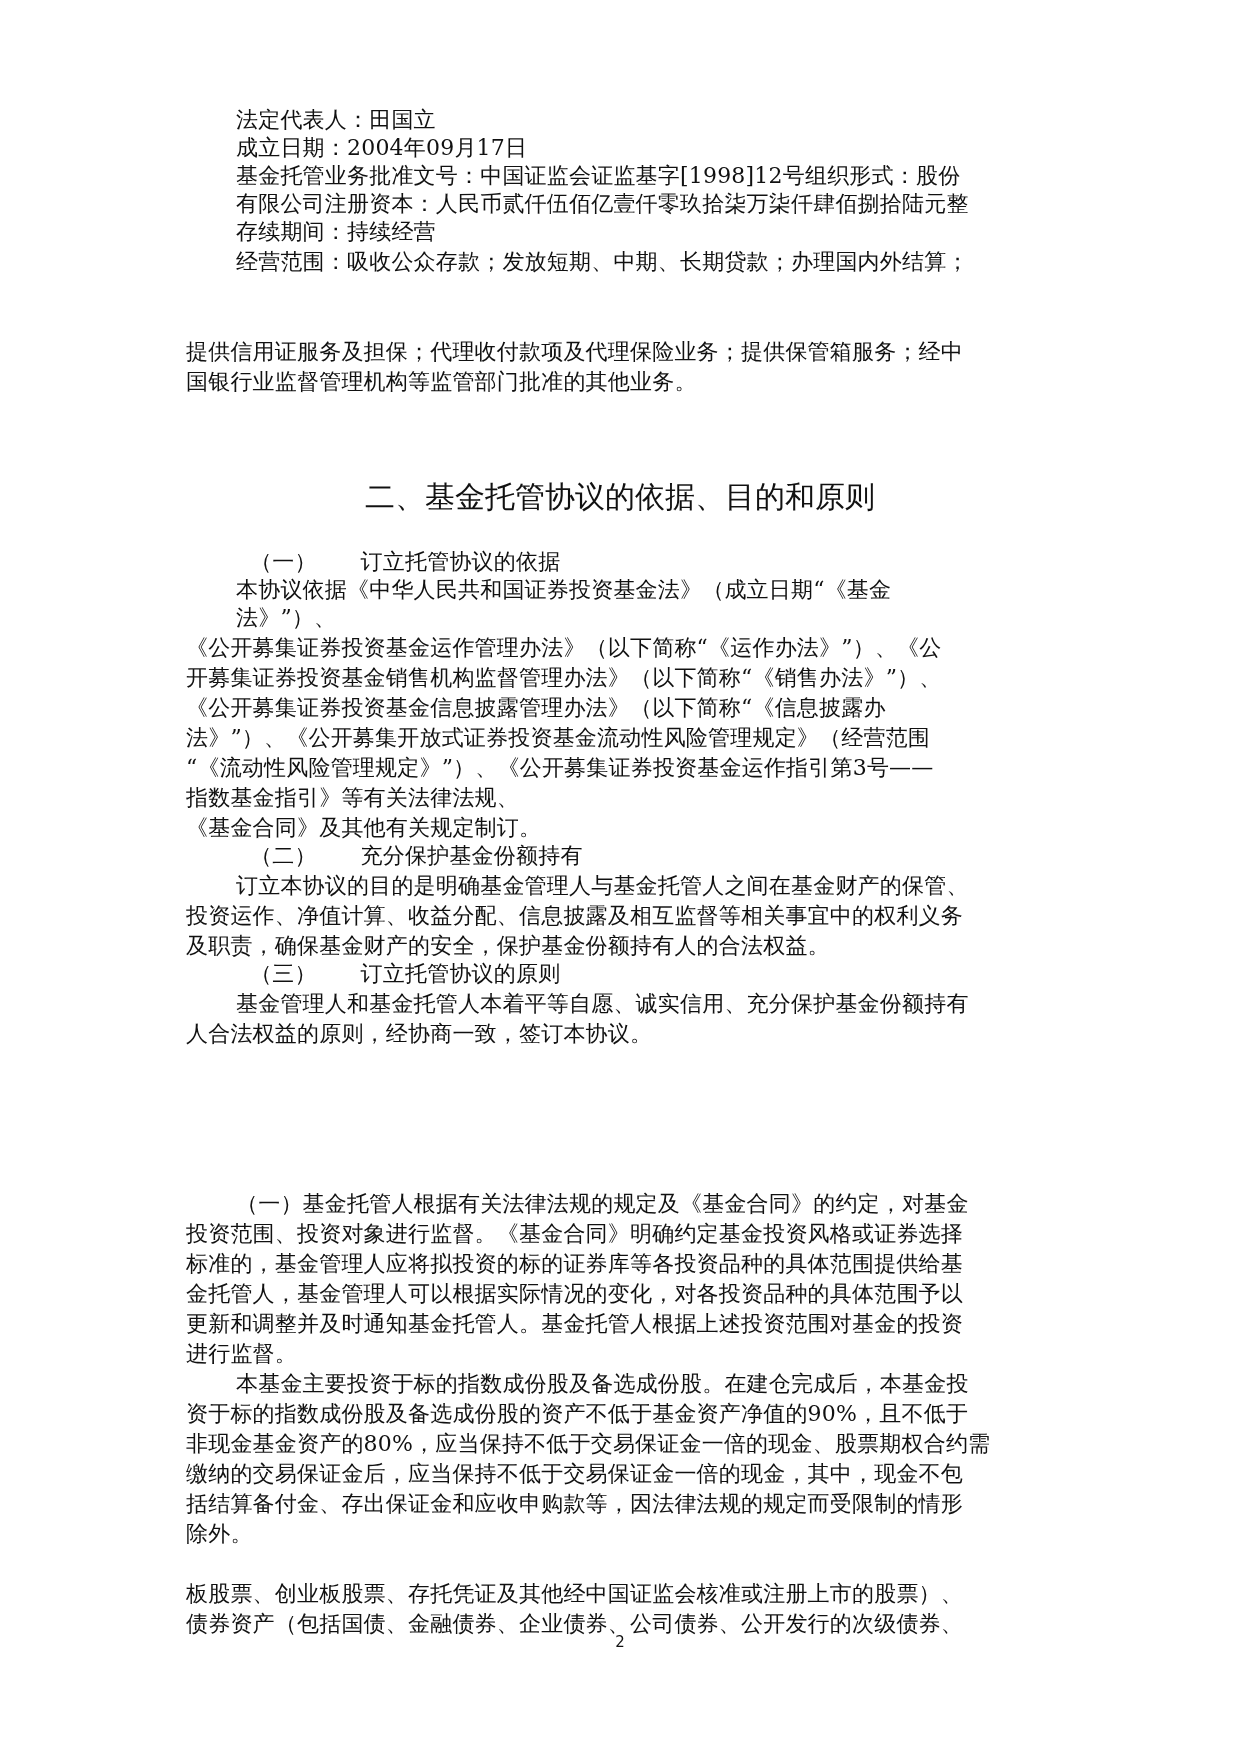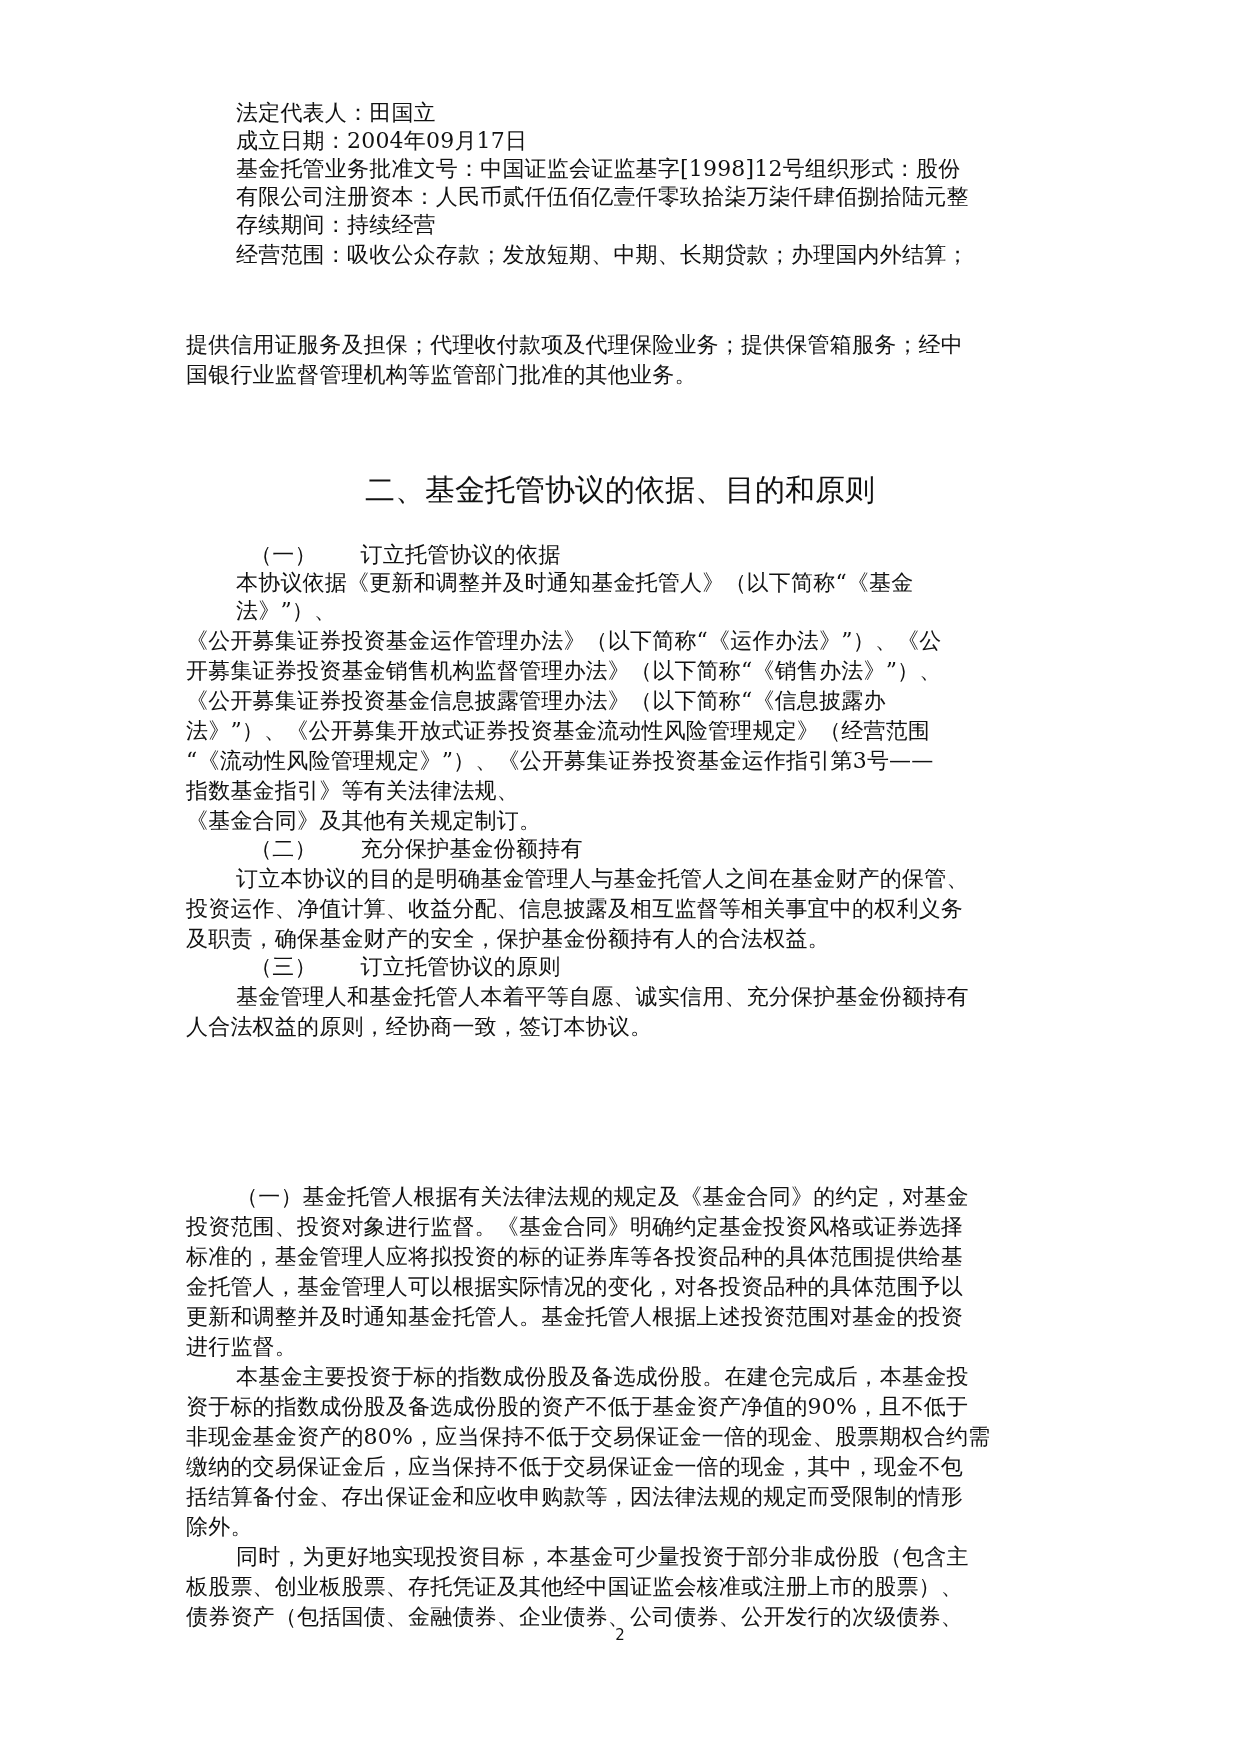--- a/index.html
+++ b/index.html
@@ -1,18 +1,18 @@
 <!DOCTYPE html>
 <html><head>
 <meta charset="utf-8">
 <style>
   html, body { margin: 0; padding: 0; background: #ffffff; }
   body { width: 1240px; height: 1754px; position: relative; overflow: hidden;
          font-family: "DejaVu Serif", "Liberation Serif", serif; color: #111111; }
-  .page { position: absolute; left: 0; top: 8px; width: 1240px; height: 1366px; }
+  .page { position: absolute; left: 0; top: 15px; width: 1240px; height: 1366px; }
   .line { position: absolute; left: 186px; white-space: nowrap; font-size: 22px; line-height: 30px; letter-spacing: 0.2px; }
   .ind { left: 236px; }
   .sub { left: 250px; }
   .heading { position: absolute; left: 0; width: 1240px; text-align: center; font-size: 30px; line-height: 40px; white-space: nowrap; }
   .gap { display: inline-block; width: 44px; }
   .pnum { position: absolute; left: 0; width: 1240px; text-align: center; font-family: "DejaVu Sans", sans-serif; font-size: 15px; top: 1618px; }
 </style>
 </head>
 <body>
 
@@ -25,21 +25,21 @@
   <div class="line ind" style="top:202px">存续期间：持续经营</div>
   <div class="line ind" style="top:232px">经营范围：吸收公众存款；发放短期、中期、长期贷款；办理国内外结算；</div>
   <div class="line" style="top:322px">提供信用证服务及担保；代理收付款项及代理保险业务；提供保管箱服务；经中</div>
   <div class="line" style="top:352px">国银行业监督管理机构等监管部门批准的其他业务。</div>
 
   <div class="heading" style="top:462px">二、基金托管协议的依据、目的和原则</div>
 
   <div class="line sub" style="top:532px">
     <span>（一）</span><span class="gap"></span><span>订立托管协议的依据</span>
   </div>
-  <div class="line ind" style="top:560px">本协议依据《更新和调整并及时通知基金托管人》（以下简称“《基金</div>
+  <div class="line ind" style="top:560px">本协议依据《中华人民共和国证券投资基金法》（成立日期“《基金</div>
   <div class="line ind" style="top:588px">法》”）、</div>
   <div class="line" style="top:618px">《公开募集证券投资基金运作管理办法》（以下简称“《运作办法》”）、《公</div>
   <div class="line" style="top:648px">开募集证券投资基金销售机构监督管理办法》（以下简称“《销售办法》”）、</div>
   <div class="line" style="top:678px">《公开募集证券投资基金信息披露管理办法》（以下简称“《信息披露办</div>
   <div class="line" style="top:708px">法》”）、《公开募集开放式证券投资基金流动性风险管理规定》（经营范围</div>
   <div class="line" style="top:738px">“《流动性风险管理规定》”）、《公开募集证券投资基金运作指引第3号——</div>
   <div class="line" style="top:768px">指数基金指引》等有关法律法规、</div>
   <div class="line" style="top:798px">《基金合同》及其他有关规定制订。</div>
 
   <div class="line sub" style="top:826px">
@@ -63,18 +63,17 @@
   <div class="line" style="top:1294px">更新和调整并及时通知基金托管人。基金托管人根据上述投资范围对基金的投资</div>
   <div class="line" style="top:1324px">进行监督。</div>
 
   <div class="line ind" style="top:1354px">本基金主要投资于标的指数成份股及备选成份股。在建仓完成后，本基金投</div>
   <div class="line" style="top:1384px">资于标的指数成份股及备选成份股的资产不低于基金资产净值的90%，且不低于</div>
   <div class="line" style="top:1414px">非现金基金资产的80%，应当保持不低于交易保证金一倍的现金、股票期权合约需</div>
   <div class="line" style="top:1444px">缴纳的交易保证金后，应当保持不低于交易保证金一倍的现金，其中，现金不包</div>
   <div class="line" style="top:1474px">括结算备付金、存出保证金和应收申购款等，因法律法规的规定而受限制的情形</div>
   <div class="line" style="top:1504px">除外。</div>
 
-  <div class="line ind" style="top:1534px">同时，为更好地实现投资目标，本基金可少量投资于部分非成份股（包含主</div>
   <div class="line" style="top:1564px">板股票、创业板股票、存托凭证及其他经中国证监会核准或注册上市的股票）、</div>
   <div class="line" style="top:1594px">债券资产（包括国债、金融债券、企业债券、公司债券、公开发行的次级债券、</div>
 
   <div class="pnum">2</div>
 </div>
 
 </body></html>

